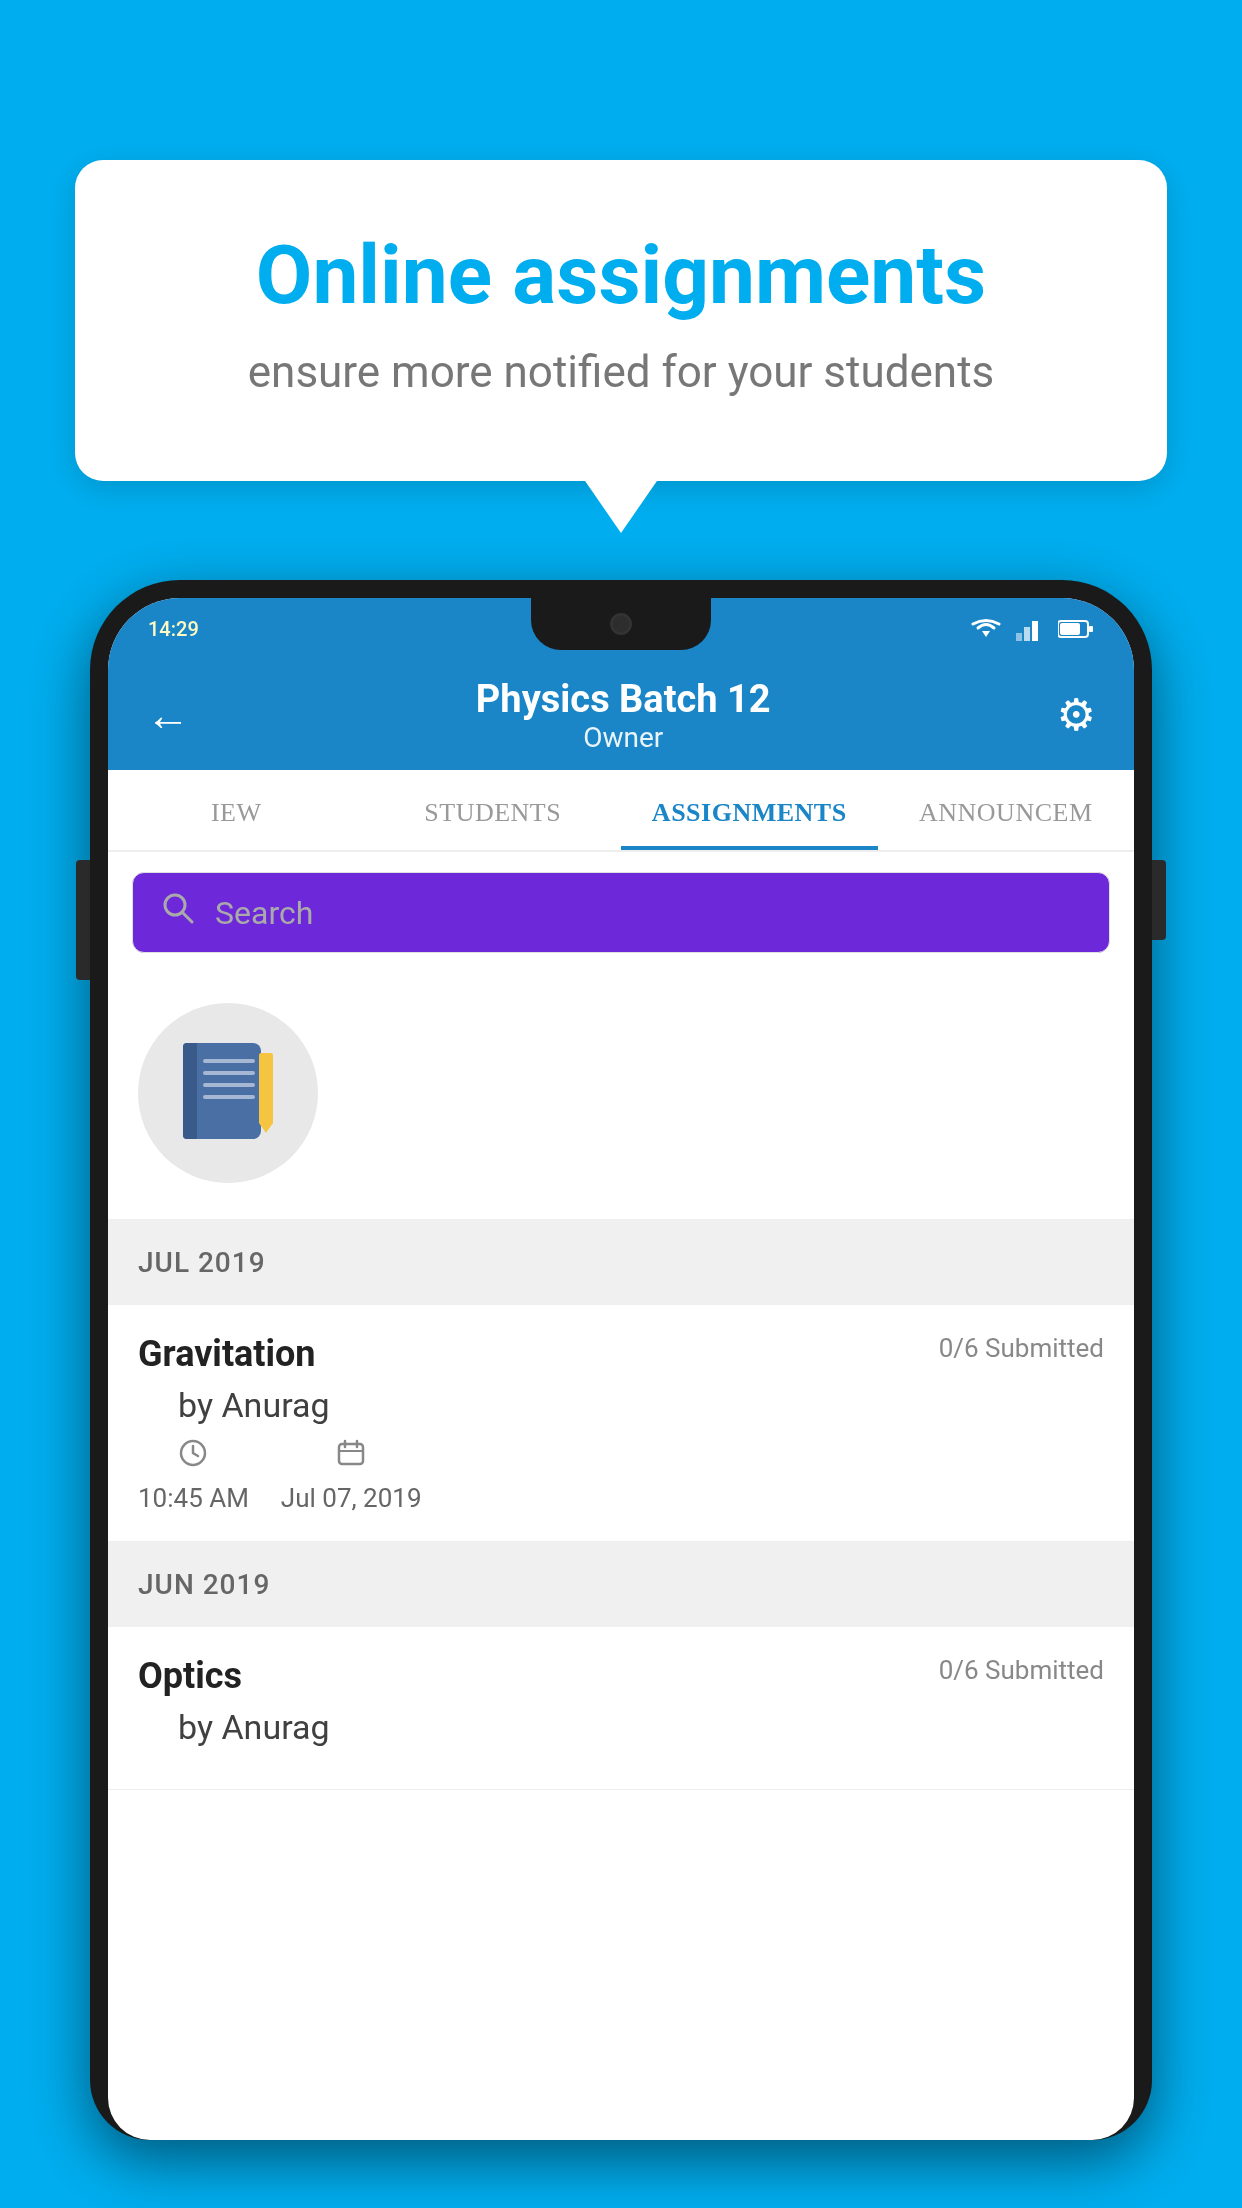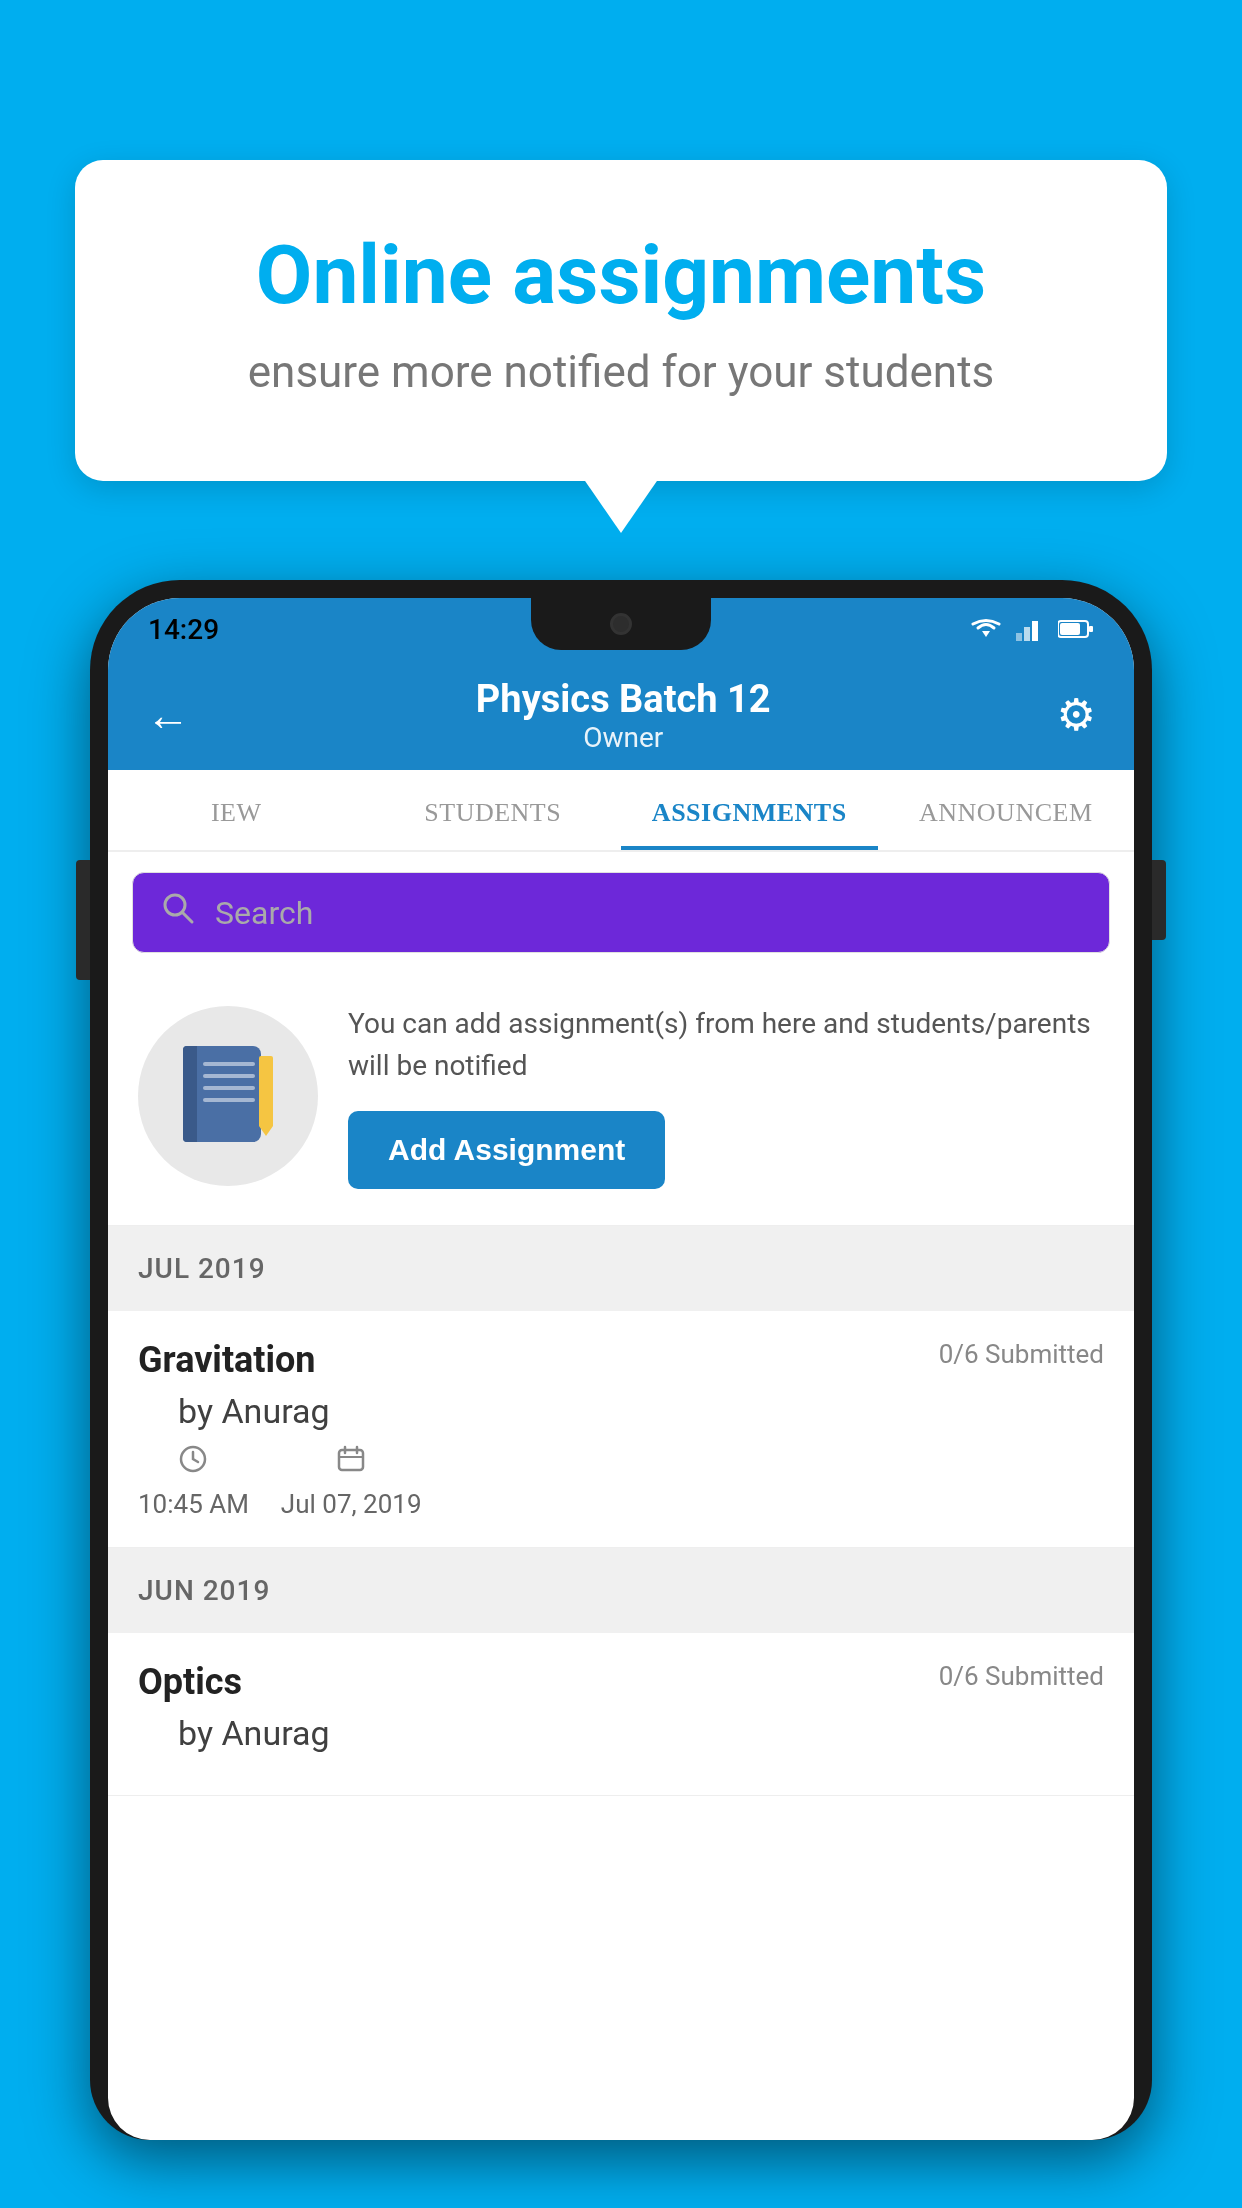--- a/index.html
+++ b/index.html
@@ -106,22 +106,22 @@
     .status-bar {
       background: #1a85c7;
       height: 62px;
       display: flex;
       align-items: center;
       justify-content: space-between;
       padding: 0 40px;
       position: relative;
     }
     .status-time {
-      color: #000000;
-      font-size: 28px;
+      color: #fef9c3;
+      font-size: 20px;
       font-weight: 500;
     }
     .status-icons {
       display: flex;
       align-items: center;
       gap: 14px;
     }
     .notch {
       position: absolute;
       top: 0;
@@ -456,24 +456,20 @@
               <div class="notebook-spine"></div>
               <div class="notebook-lines">
                 <div class="notebook-line"></div>
                 <div class="notebook-line"></div>
                 <div class="notebook-line"></div>
                 <div class="notebook-line"></div>
               </div>
             </div>
             <div class="pencil"></div>
           </div>
-        </div>
-        <div class="promo-content">
-          <div class="promo-text">You can add assignment(s) from here and students/parents will be notified</div>
-          <button class="add-assignment-btn">Add Assignment</button>
         </div>
       </div>
 
       <div class="month-header">
         <span>JUL 2019</span>
       </div>
 
       <div class="assignment-item">
         <div class="assignment-row-top">
           <span class="assignment-title">Gravitation</span>

